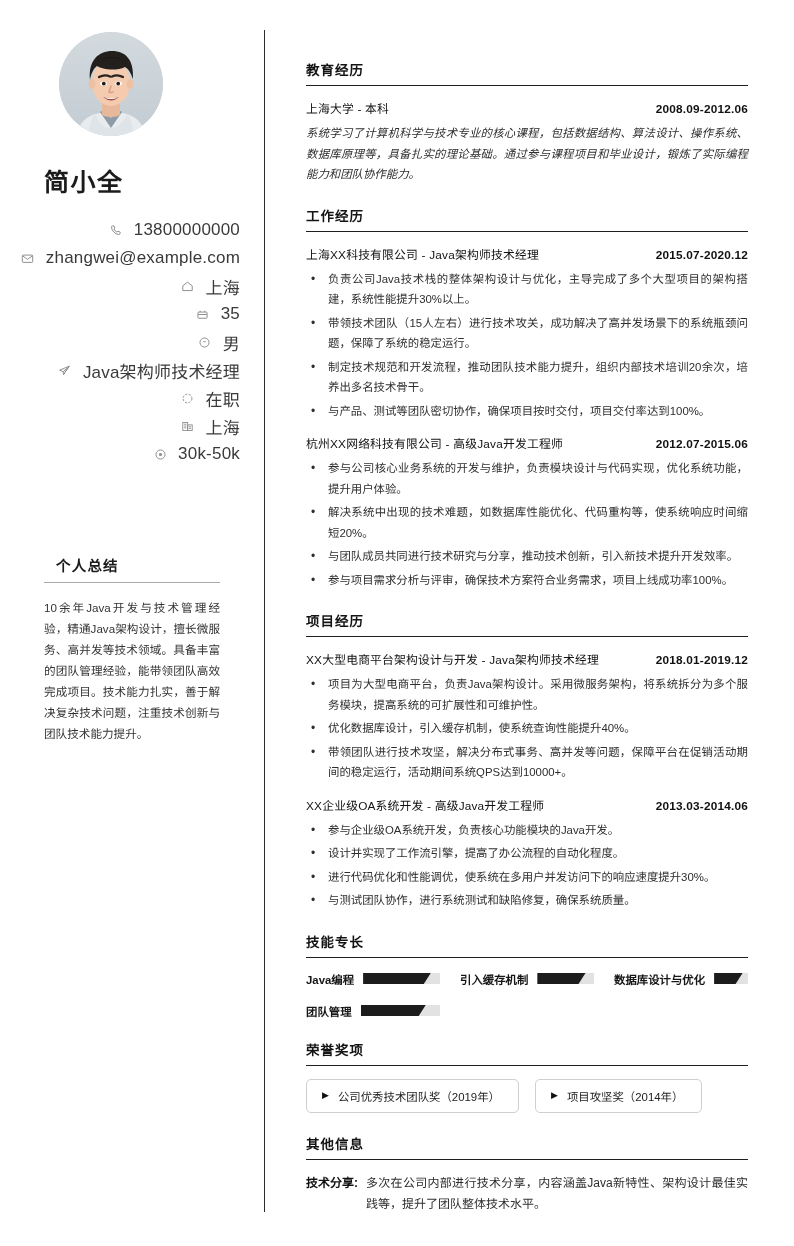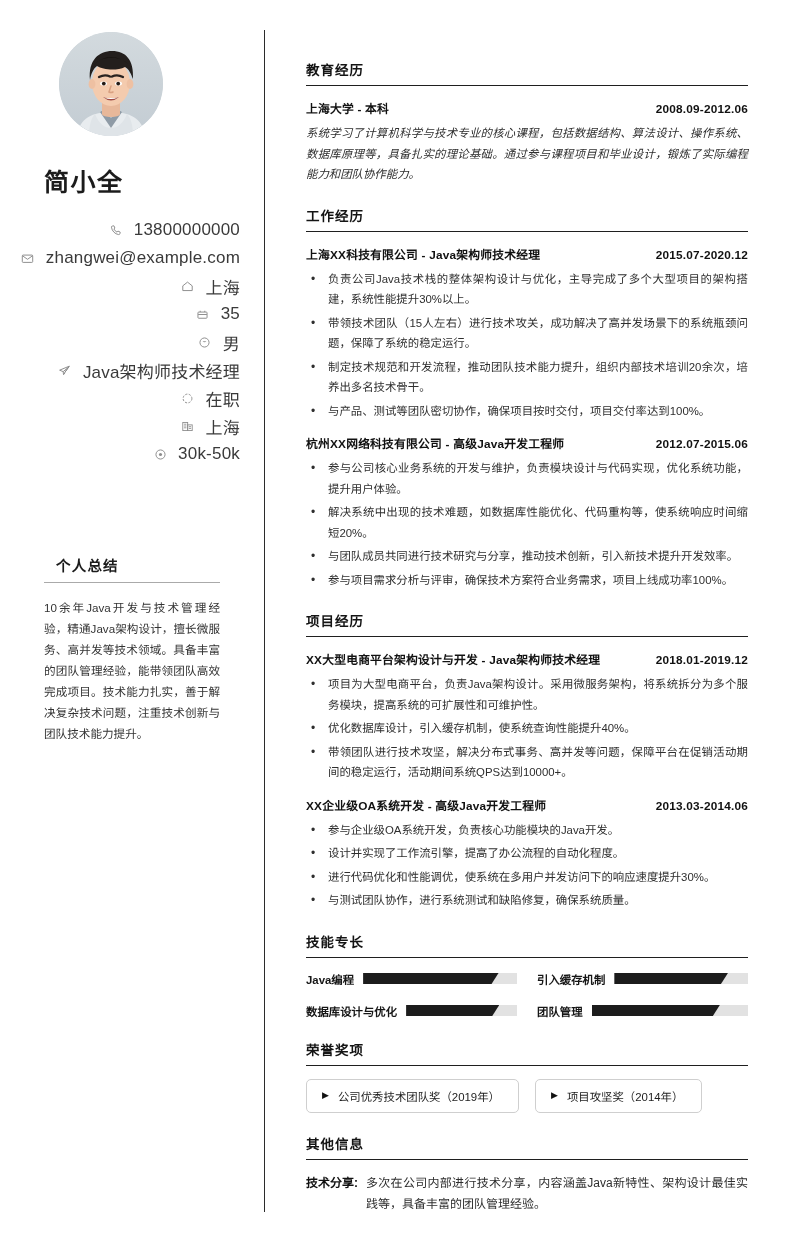--- a/index.html
+++ b/index.html
@@ -135,21 +135,21 @@
 
   .entry { margin-bottom: 13px; }
   .entry-head {
     display: flex;
     justify-content: space-between;
     align-items: baseline;
     margin-bottom: 7px;
   }
   .entry-title {
     font-size: 11.8px;
-    font-weight: bold;
+    font-weight: normal;
     color: #111111;
     letter-spacing: 0.2px;
   }
   .entry-date {
     font-size: 11.8px;
     font-weight: bold;
     color: #111111;
     white-space: nowrap;
     letter-spacing: 0.2px;
   }
@@ -176,21 +176,21 @@
     position: absolute;
     left: 5px;
     top: 0;
     color: #2e2e2e;
     font-size: 12px;
   }
 
   
   .skills-grid {
     display: grid;
-    grid-template-columns: 1fr 1fr;
+    grid-template-columns: 1fr 1fr 1fr;
     column-gap: 20px;
     row-gap: 16px;
     margin-top: 2px;
   }
   .skill-row {
     display: flex;
     align-items: center;
   }
   .skill-label {
     font-size: 11.4px;
@@ -521,18 +521,18 @@
           <span>项目攻坚奖（2014年）</span>
         </span>
       </div>
     </section>
 
     <section class="section">
       <div class="sec-heading">其他信息</div>
       <div class="sec-rule"></div>
       <div class="other-row">
         <span class="other-label">技术分享:</span>
-        <span class="other-value">多次在公司内部进行技术分享，内容涵盖Java新特性、架构设计最佳实践等，具备丰富的团队管理经验。</span>
+        <span class="other-value">多次在公司内部进行技术分享，内容涵盖Java新特性、架构设计最佳实践等，提升了团队整体技术水平。</span>
       </div>
     </section>
 
   </main>
 </div>
 
 </body></html>

